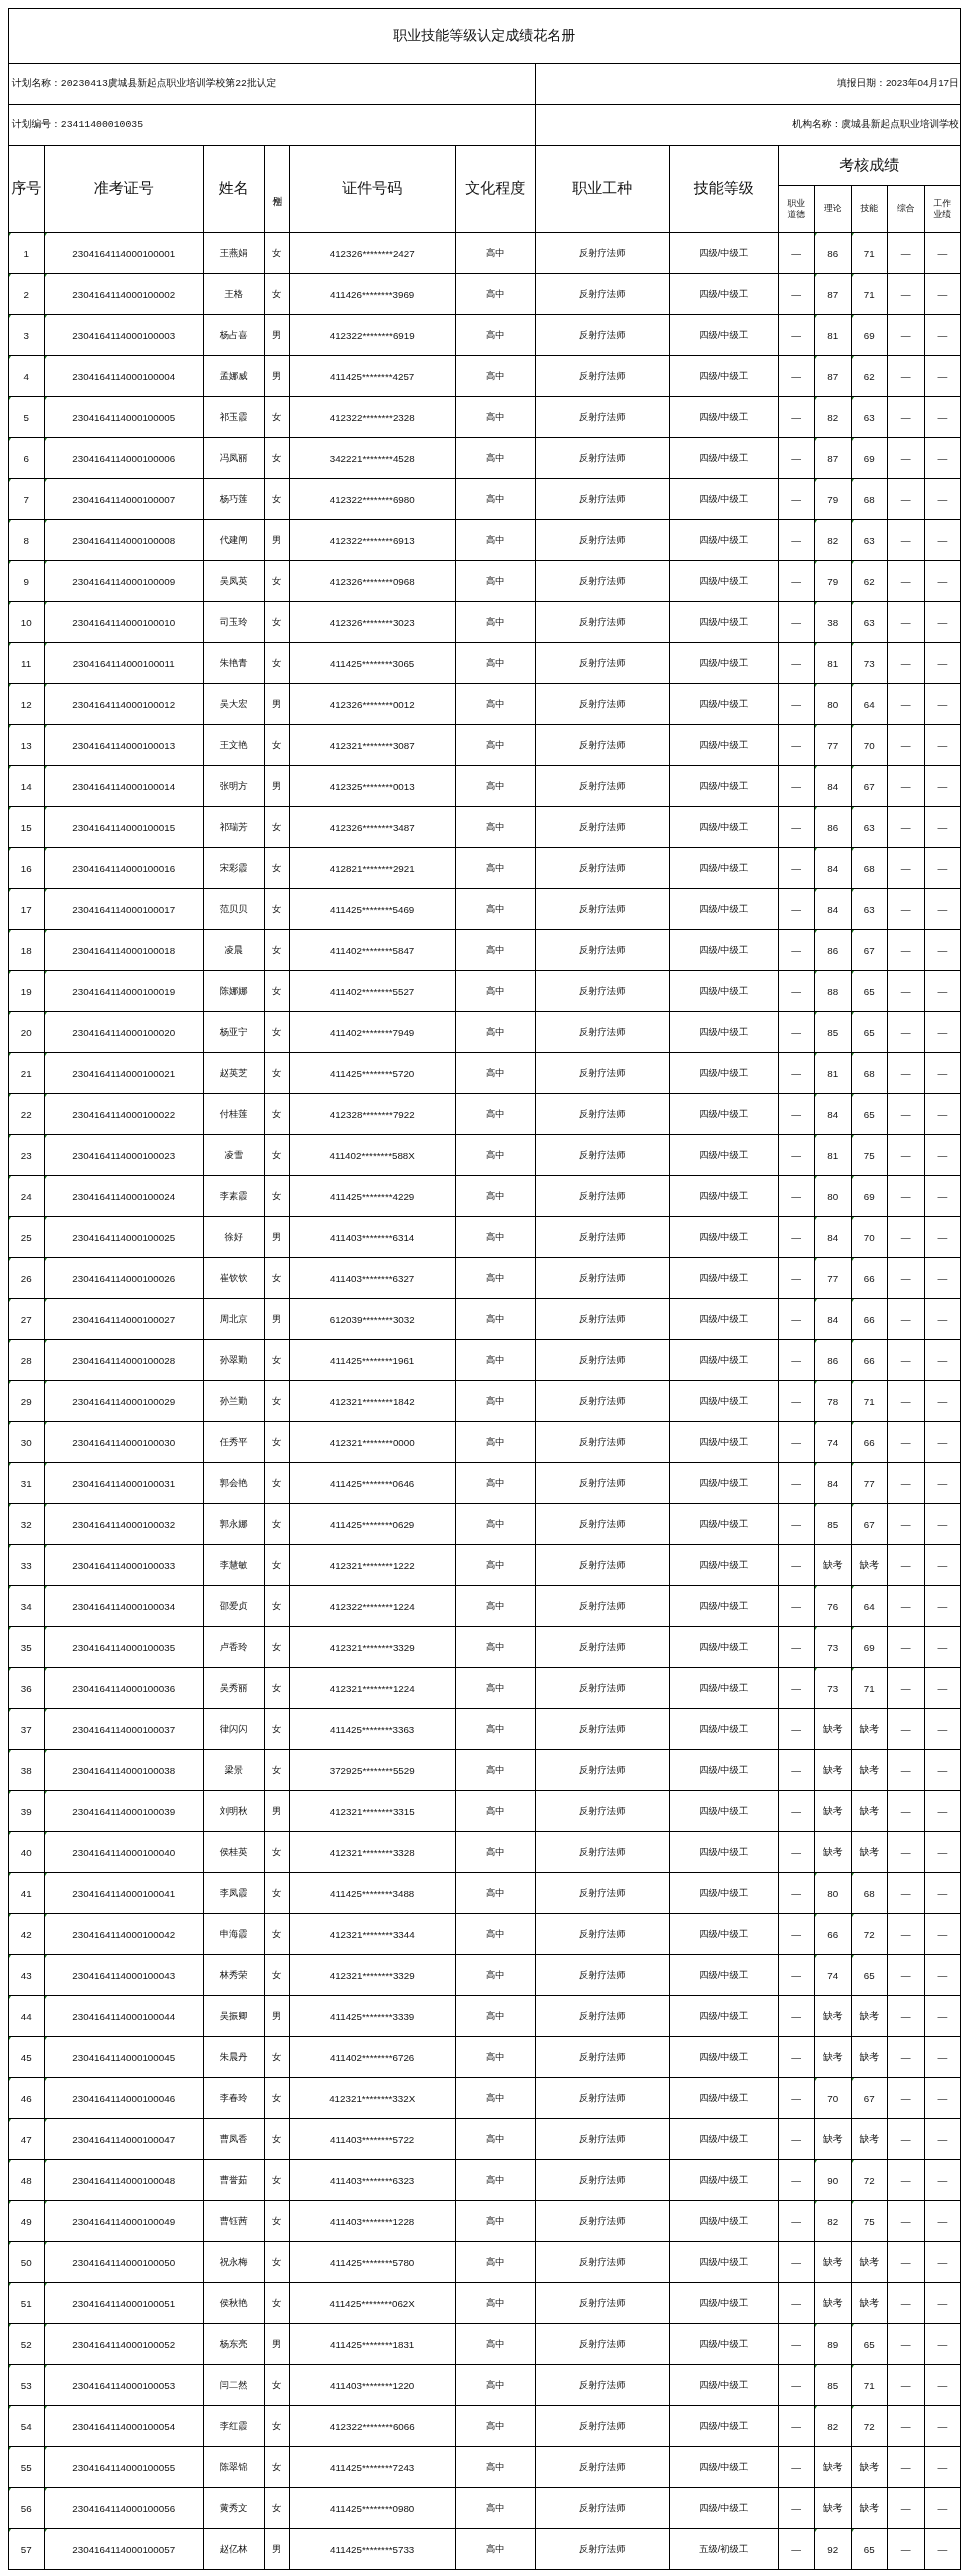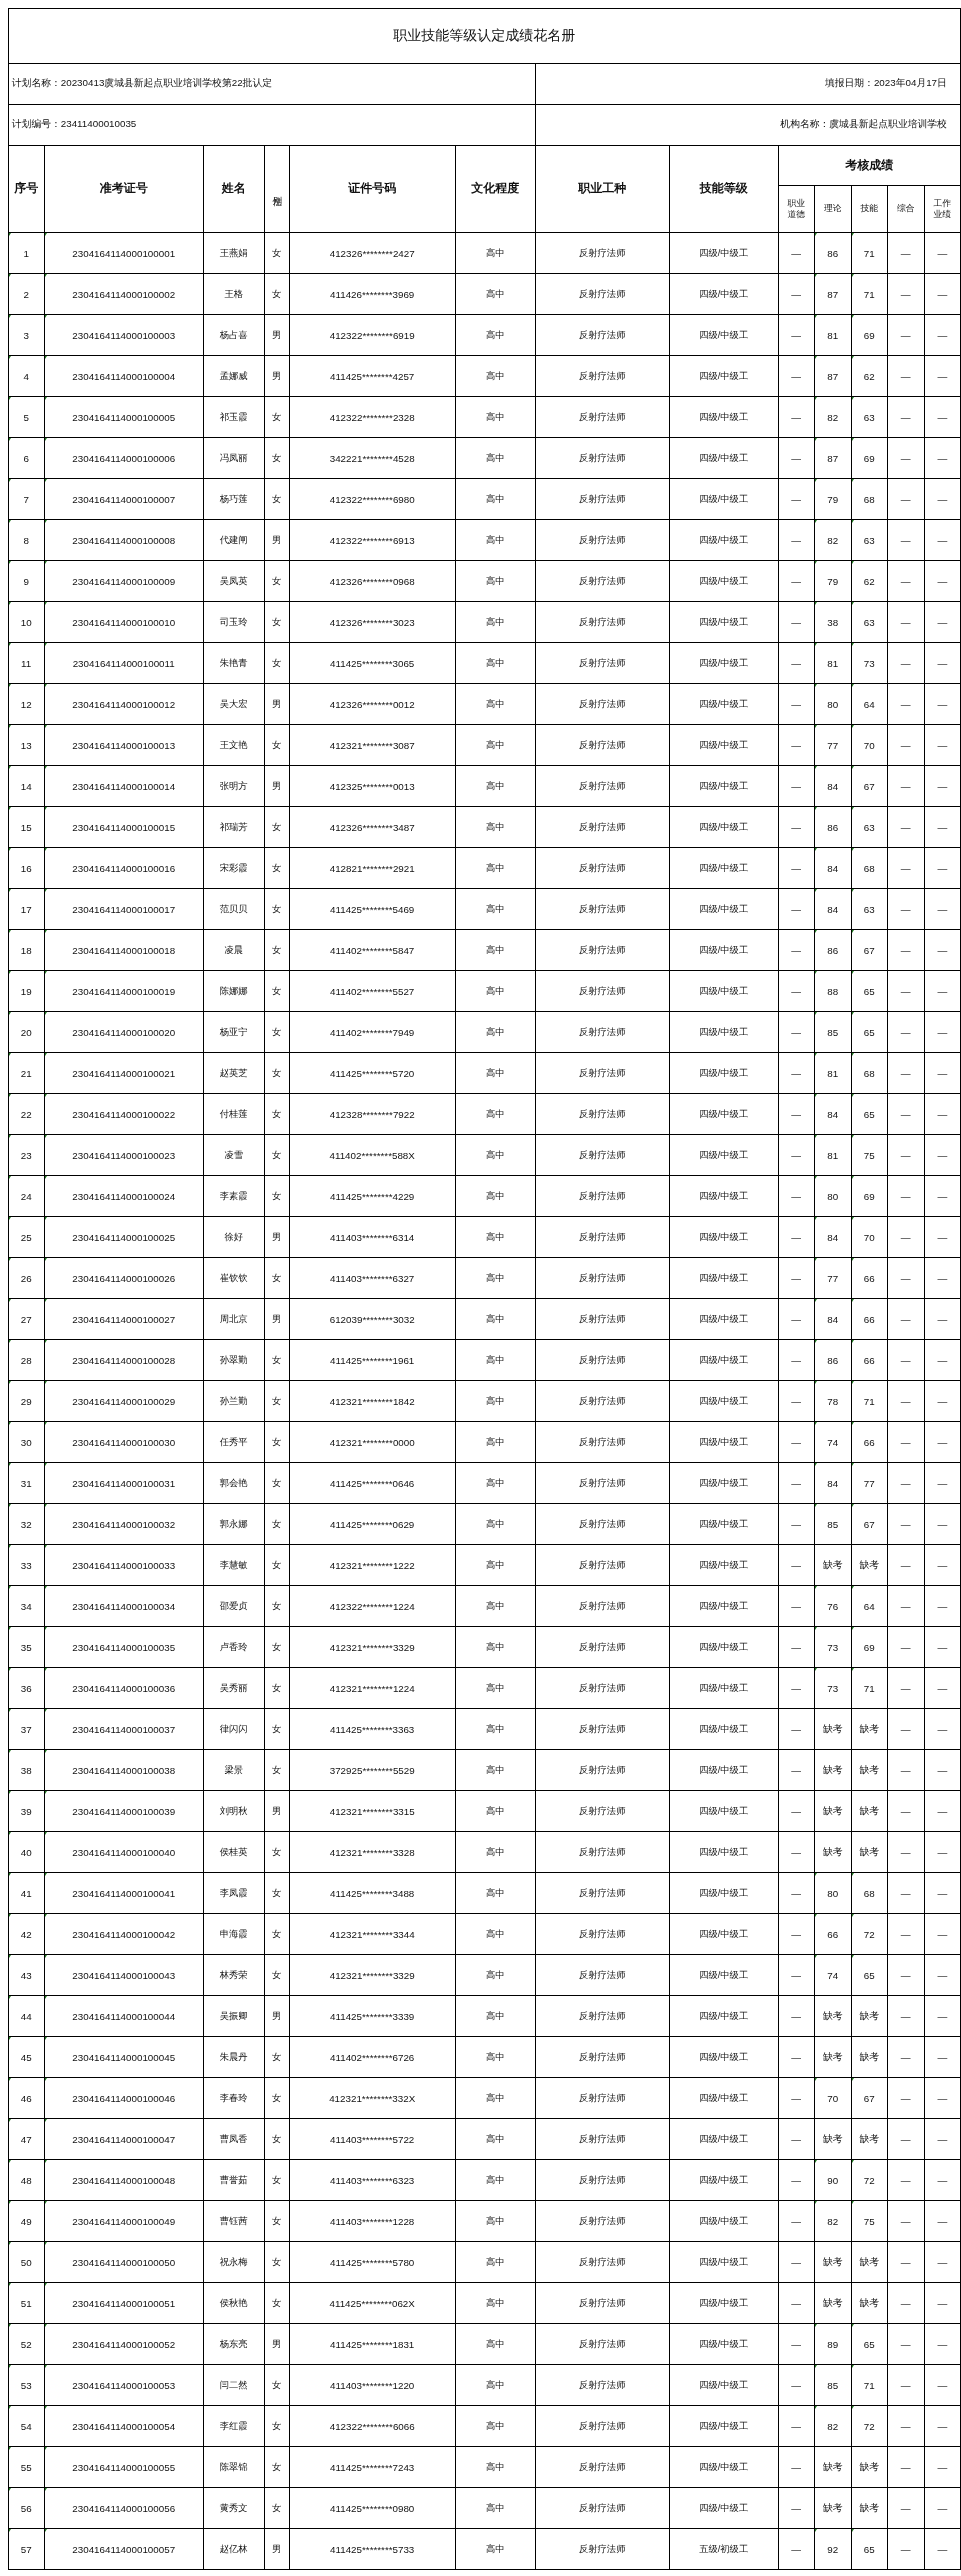--- a/index.html
+++ b/index.html
@@ -3,23 +3,23 @@
 <meta charset="utf-8">
 <style>
   html, body { margin: 0; padding: 0; background: #ffffff; }
   body { width: 961px; height: 2585px; position: relative; font-family: "Liberation Sans", "DejaVu Sans", sans-serif; color: #111; }
   .sheet { position: absolute; left: 7.7px; top: 7.7px; width: 952px; }
   table { border-collapse: collapse; width: 952px; table-layout: fixed; }
   td, th { border: 0.5px solid #000; text-align: center; vertical-align: middle; padding: 0; font-weight: normal; overflow: hidden; }
   .thick-b { border-bottom: 1.5px solid #000; }
   .title-cell { height: 54px; font-size: 14px; border-top: 1.5px solid #000; border-bottom: 1.5px solid #000; }
   .meta-cell { height: 40px; font-size: 9.8px; border-bottom: 1.5px solid #000; }
-  .meta-left { text-align: left; padding-left: 3.1px; }
-  .meta-right { text-align: right; padding-right: 13px; }
-  .hdr { font-size: 12px; font-weight: bold; }
+  .meta-left { text-align: left; padding-left: 3.1px; font-family: Liberation Mono, monospace; }
+  .meta-right { text-align: right; padding-right: 1px; }
+  .hdr { font-size: 15px; }
   .hdr-v { font-size: 9.3px; line-height: 11.3px; }
   .sub { font-size: 8.8px; line-height: 11.3px; }
   tr.data td { height: 40px; font-size: 9.8px; border-bottom: 1.5px solid #000; position: relative; }
   tr.data td.cn { font-size: 9.3px; }
   .flag::before { content: ""; position: absolute; left: 0; top: 0; width: 0; height: 0; border-top: 3.6px solid #1f7a1f; border-right: 2.1px solid transparent; }
 </style>
 </head>
 <body>
 
 <div class="sheet">

